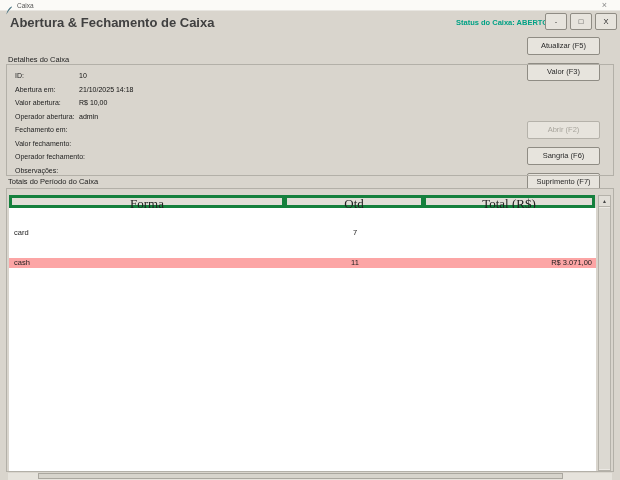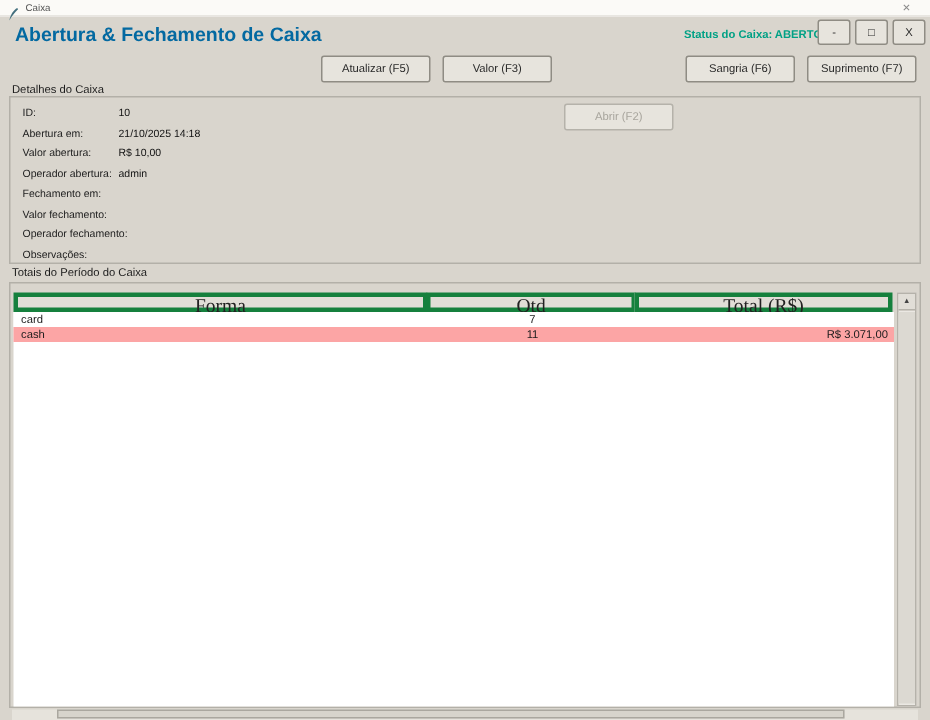--- a/index.html
+++ b/index.html
@@ -15,32 +15,32 @@
 
   
   .osbar { position:absolute; left:0; top:0; width:620px; height:11px;
            background:#fbfaf7; border-bottom:1px solid #e8e6e1;
            display:flex; align-items:center; padding:0 5px; }
   .feather { width:8px; height:9px; display:inline-block; }
   .ostitle { font-size:6.5px; color:#555; margin-left:4px; }
   .osclose { margin-left:auto; margin-right:8px; font-size:9px; color:#8a8a8a; line-height:9px; cursor:default; }
 
   
-  .hdr-title { position:absolute; left:10px; top:15px; font-size:13px; font-weight:bold; color:#0369a1; }
+  .hdr-title { position:absolute; left:10px; top:15px; font-size:13px; font-weight:bold; color:#404040; }
   .status    { position:absolute; left:456px; top:18px; font-size:7.5px; font-weight:bold; color:#00a185; white-space:nowrap; }
 
   .btn { background:#e7e4dd; border:1px solid #8f8c84; border-radius:2px;
          font-family:inherit; font-size:7.5px; color:#2a2a2a; text-align:center;
          padding:0; line-height:1; }
   .btn.disabled { color:#a8a59d; border-color:#b5b2aa;margin-top:32px; }
 
   .winctl { position:absolute; left:545px; top:13px; display:flex; gap:3px; }
   .winctl .btn { width:22px; height:17px; }
 
-  .toolbar { position:absolute; right:9px; top:37px; display:flex; gap:8px; }
+  .toolbar { position:absolute; right:20px; top:37px; display:flex; gap:8px;flex-direction:column; }
   .toolbar .btn { width:73px; height:18px; }
 
   
   .group-label { position:absolute; font-size:7.5px; color:#1c1c1c; }
   .gbox { position:absolute; border:1px solid #b3b0a8; }
 
   .lbl-details { left:8px; top:55px; }
   .box-details { left:6px; top:64px; width:608px; height:112px; }
   .frow   { position:relative; height:13.5px; }
   .frows  { padding-top:5px; }
@@ -50,21 +50,21 @@
   .lbl-totals { left:8px; top:177px; }
   .box-totals { left:6px; top:188px; width:608px; height:284px; background:#d9d5cd; }
 
   
   .thead { position:absolute; left:2px; top:6px; display:flex; }
   .th { background:#e1ded7; border:3px solid #15803d; margin-right:-1px;
         height:13px; line-height:12px; font-size:13px; text-align:center; color:#222;font-family:Liberation Serif, serif; }
   .th0 { width:276px; } .th1 { width:140px; } .th2 { width:172px; }
 
   .tbody { position:absolute; left:2px; top:19px; width:587px; height:263px; background:#ffffff; }
-  .tr { display:flex; height:10px; line-height:10px; font-size:7.5px; background:#ffffff; }
+  .tr { display:flex; height:10px; line-height:10px; font-size:7.5px; background:#ffffff;margin-top:20px; }
   .tr.stripe { background:#fca5a5; }
   .td-forma { width:276px; padding-left:5px; text-align:left; }
   .td-qtd   { width:140px; text-align:center; }
   .td-total { width:171px; text-align:right; padding-right:4px; }
 
   
   .vscroll { position:absolute; left:591px; top:6px; width:13px; height:276px;
              background:#ebe8e3; border:1px solid #b5b2aa; }
   .vs-up { position:absolute; left:0; top:0; width:11px; height:11px; background:#e1ded7;
            border-bottom:1px solid #b5b2aa; font-size:5px; line-height:11px; text-align:center; color:#444; }

